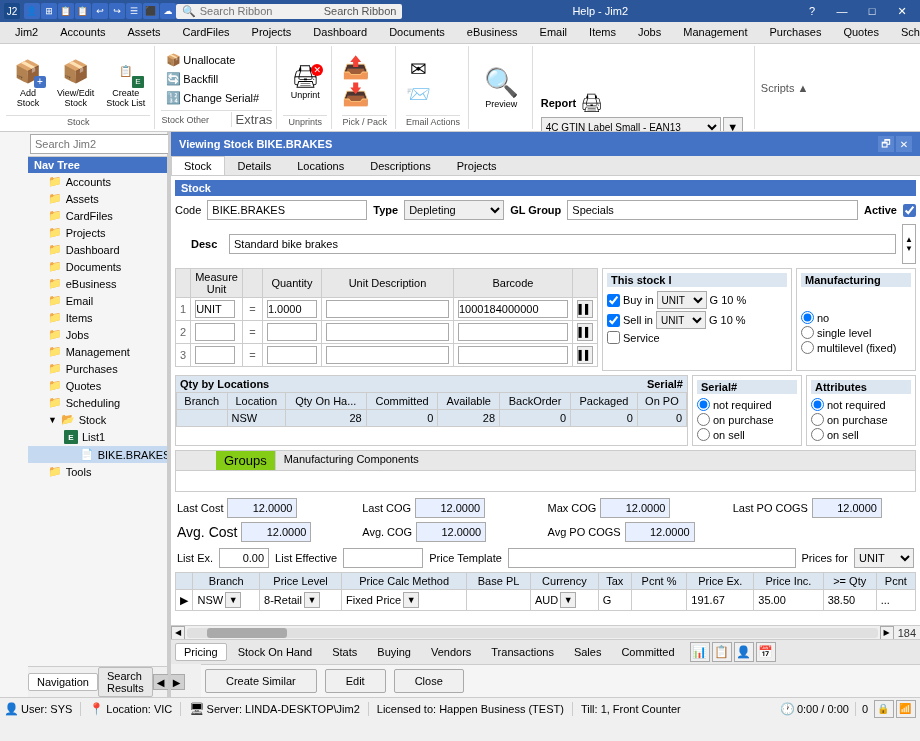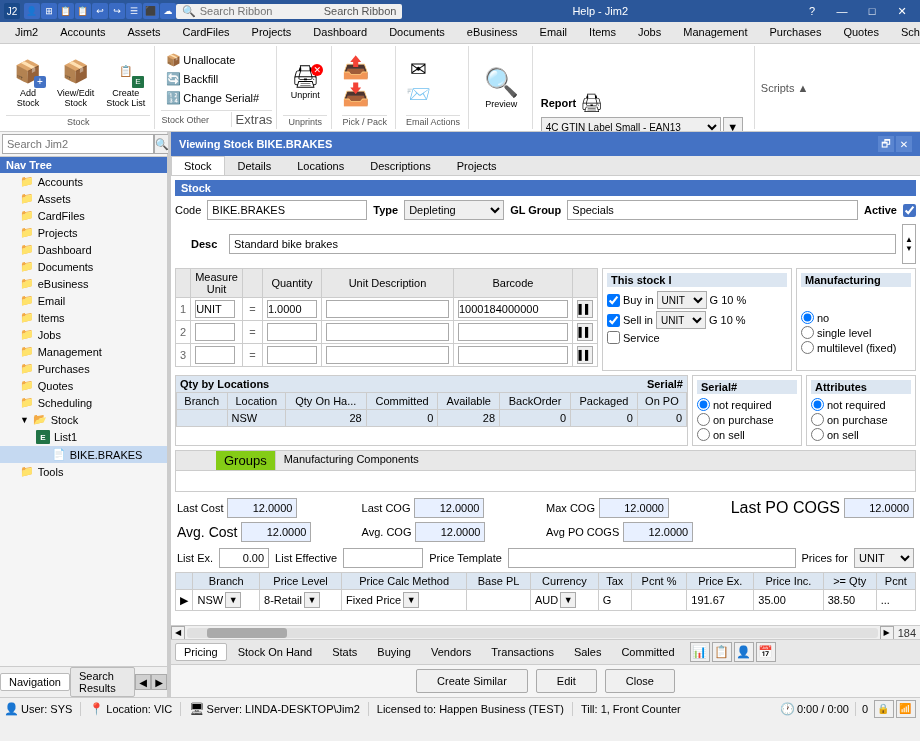--- a/index.html
+++ b/index.html
@@ -18,21 +18,21 @@
     .ribbon-tab { padding: 2px 10px; height: 20px; border: 1px solid transparent; border-bottom: none; cursor: pointer; font-size: 11px; background: #e8e8e8; }
 
     
     .ribbon { background: white; border-bottom: 1px solid #ccc; height: 88px; display: flex; align-items: stretch; padding: 2px 2px; gap: 2px; overflow: hidden; }
     .ribbon-btn { display: flex; flex-direction: column; align-items: center; justify-content: center; cursor: pointer; padding: 2px 4px; min-width: 44px; height: 60px; border: 1px solid transparent; border-radius: 2px; }
     .ribbon-btn-icon { width: 32px; height: 32px; display: flex; align-items: center; justify-content: center; font-size: 20px; }
     .ribbon-btn-label { font-size: 9px; text-align: center; white-space: nowrap; }
     .ribbon-small-btn { display: flex; align-items: center; gap: 2px; cursor: pointer; padding: 2px 4px; border: 1px solid transparent; border-radius: 2px; height: 18px; }
 
     
-    .sidebar { width: 168px; background: #f5f5f5; border-right: 1px solid #ccc; display: flex; flex-direction: column; flex-shrink: 0; }
+    .sidebar { width: 168px; background: #f5f5f5; border-right: 1px solid #ccc; display: flex; flex-direction: column; flex-shrink: 0; padding-left: 28px; }
     .sidebar-search { display: flex; align-items: center; padding: 2px; border-bottom: 1px solid #ccc; }
     .sidebar-search-input { flex: 1; height: 20px; border: 1px solid #aaa; padding: 0 4px; }
     .sidebar-search-btn { width: 22px; height: 20px; border: 1px solid #aaa; background: #f0f0f0; cursor: pointer; display: flex; align-items: center; justify-content: center; }
     .sidebar-header { background: #4472c4; color: white; padding: 2px 6px; font-size: 11px; font-weight: bold; }
     .sidebar-items { flex: 1; overflow-y: auto; }
     .sidebar-item { padding: 2px 6px; cursor: pointer; display: flex; align-items: center; gap: 4px; }
     .sidebar-item.selected { background: #c5d9f1; }
     .sidebar-indent { padding-left: 20px; }
     .sidebar-indent2 { padding-left: 36px; }
     .sidebar-indent3 { padding-left: 52px; }
@@ -565,21 +565,21 @@
         </div>
         <div style="display:flex; align-items:center; gap:4px;">
           <span style="font-size:11px; white-space:nowrap;">Last COG</span>
           <input type="text" style="height: 20px; border: 1px solid rgb(170, 170, 170); padding: 0px 4px; background: rgb(232, 240, 255); font-size: 11px; width: 70px; text-align: right;" value="12.0000">
         </div>
         <div style="display:flex; align-items:center; gap:4px;">
           <span style="font-size:11px; white-space:nowrap;">Max COG</span>
           <input type="text" style="height: 20px; border: 1px solid rgb(170, 170, 170); padding: 0px 4px; background: rgb(232, 240, 255); font-size: 11px; width: 70px; text-align: right;" value="12.0000">
         </div>
         <div style="display:flex; align-items:center; gap:4px;">
-          <span style="font-size:16px; white-space:nowrap;">Last PO COGS</span>
+          <span style="font-size:11px; white-space:nowrap;">Last PO COGS</span>
           <input type="text" style="height: 20px; border: 1px solid rgb(170, 170, 170); padding: 0px 4px; background: rgb(232, 240, 255); font-size: 11px; width: 70px; text-align: right;" value="12.0000">
         </div>
         <div style="display:flex; align-items:center; gap:4px;">
           <span style="font-size:14px; white-space:nowrap;">Avg. Cost</span>
           <input type="text" style="height: 20px; border: 1px solid rgb(170, 170, 170); padding: 0px 4px; background: rgb(232, 240, 255); font-size: 11px; width: 70px; text-align: right;" value="12.0000">
         </div>
         <div style="display:flex; align-items:center; gap:4px;">
           <span style="font-size:11px; white-space:nowrap;">Avg. COG</span>
           <input type="text" style="height: 20px; border: 1px solid rgb(170, 170, 170); padding: 0px 4px; background: rgb(232, 240, 255); font-size: 11px; width: 70px; text-align: right;" value="12.0000">
         </div>
@@ -680,21 +680,21 @@
       <div style="padding:2px 8px; cursor:pointer; background:#e8e8e8; border:1px solid transparent; border-radius:2px; font-size:11px;">Sales</div>
       <div style="padding:2px 8px; cursor:pointer; background:#e8e8e8; border:1px solid transparent; border-radius:2px; font-size:11px;">Committed</div>
       <div style="margin-left:4px; display:flex; gap:2px;">
         <div style="width:20px; height:20px; border:1px solid #aaa; background:#f0f0f0; cursor:pointer; display:flex; align-items:center; justify-content:center; font-size:12px;">📊</div>
         <div style="width:20px; height:20px; border:1px solid #aaa; background:#f0f0f0; cursor:pointer; display:flex; align-items:center; justify-content:center; font-size:12px;">📋</div>
         <div style="width:20px; height:20px; border:1px solid #aaa; background:#f0f0f0; cursor:pointer; display:flex; align-items:center; justify-content:center; font-size:12px;">👤</div>
         <div style="width:20px; height:20px; border:1px solid #aaa; background:#f0f0f0; cursor:pointer; display:flex; align-items:center; justify-content:center; font-size:12px;">📅</div>
       </div>
     </div>
 
-    <div style="display:flex; justify-content:center; gap:8px; padding:4px; background:#f5f5f5; border-top:1px solid #ccc;">
+    <div style="display:flex; gap:8px; padding:4px; background:#f5f5f5; border-top:1px solid #ccc;margin-left:30px;">
       <button class="action-btn">Create Similar</button>
       <button class="action-btn">Edit</button>
       <button class="action-btn">Close</button>
     </div>
 
   </div>
 </div>
 
 <div class="status-bar">
   <div class="status-item">

